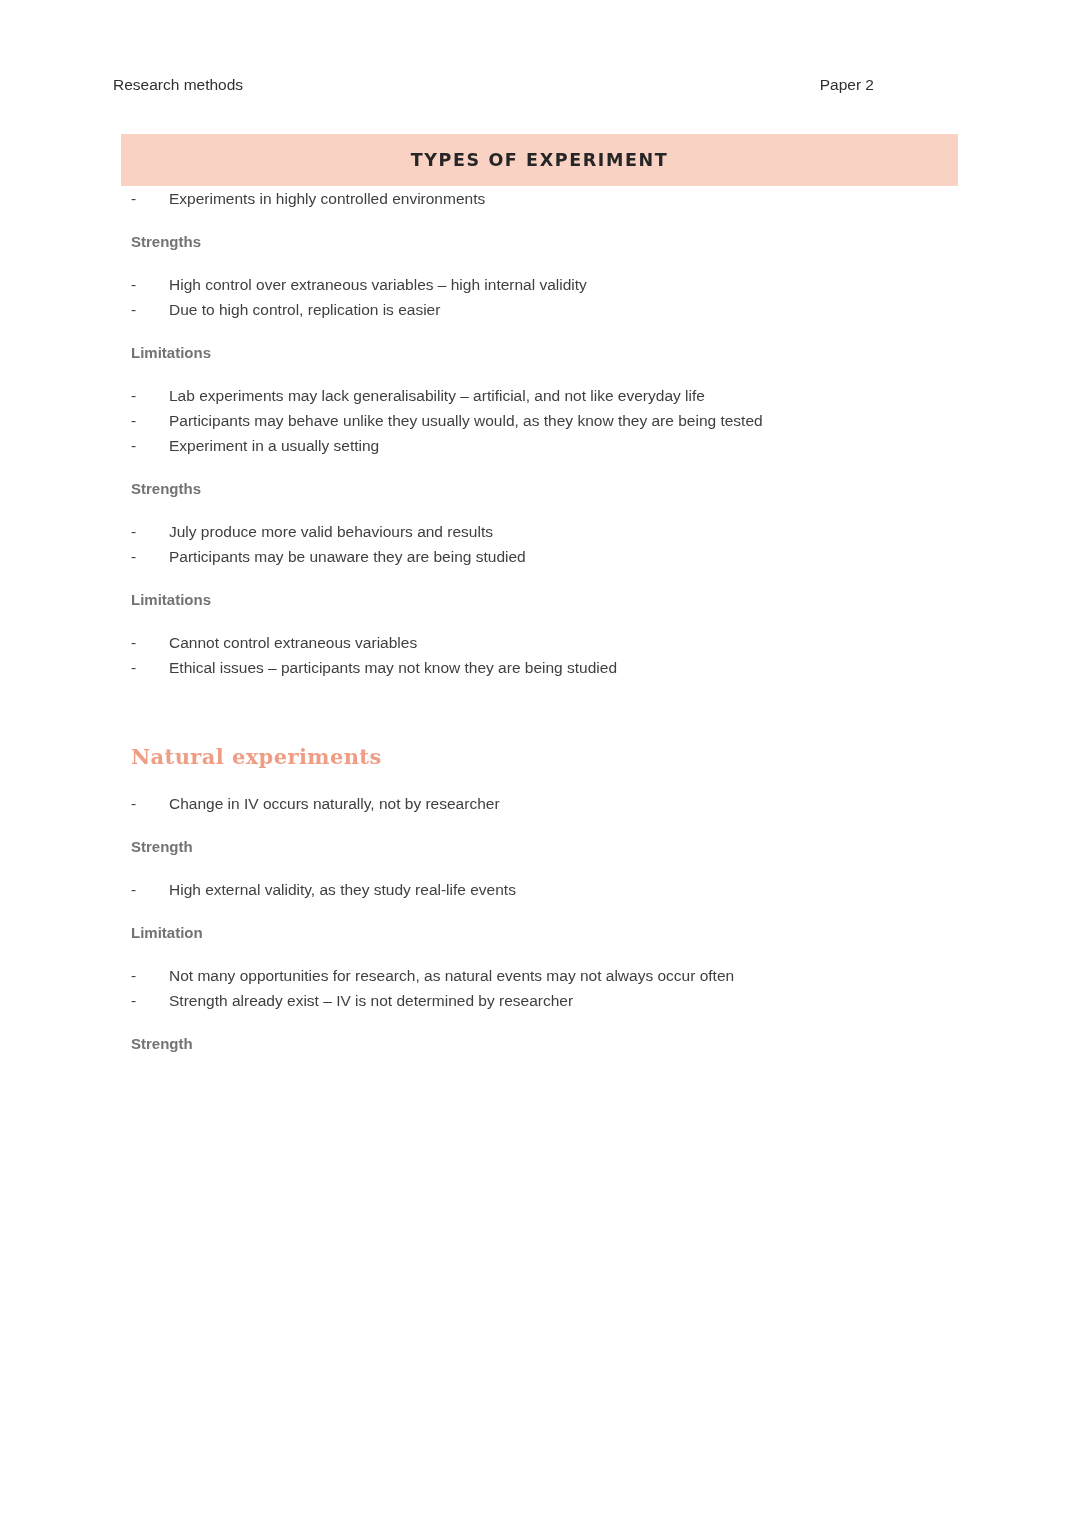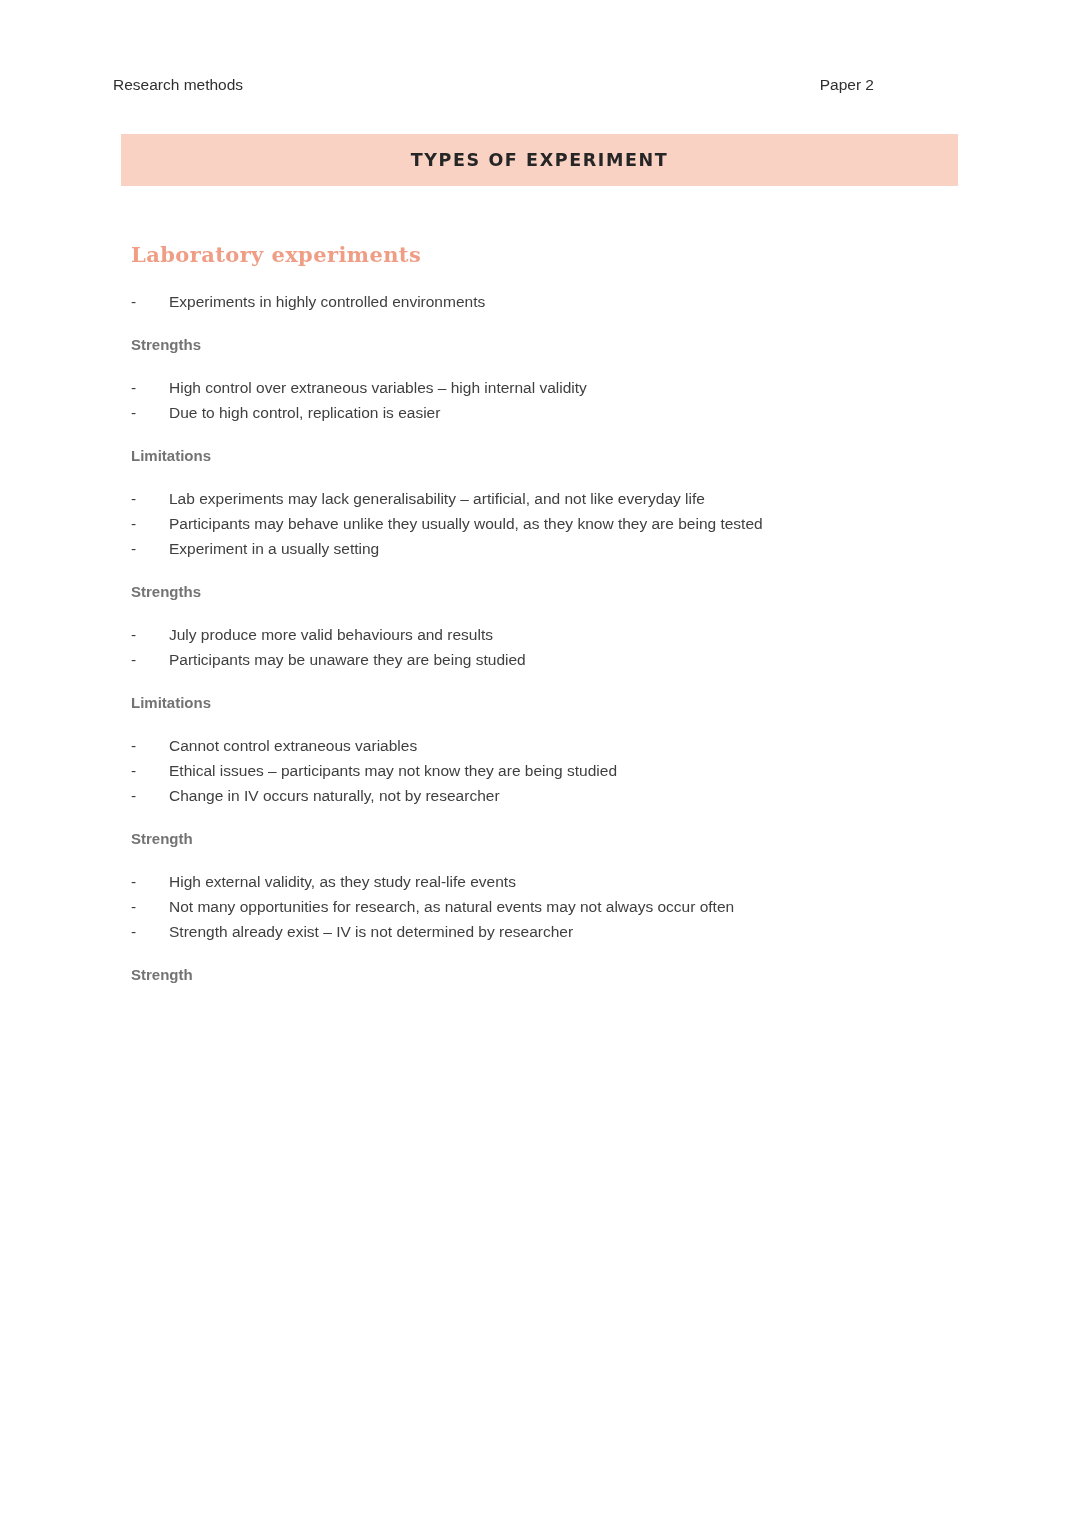--- a/index.html
+++ b/index.html
@@ -73,21 +73,20 @@
     <span>Paper 2</span>
   </div>
 
   <div class="banner">
     <span class="banner-title">TYPES OF EXPERIMENT</span>
   </div>
 
   <div class="content">
 
     <section>
-      <h2 class="section-title first">Laboratory experiments</h2>
       <div class="bullets">
         <div class="bullet">
           <span class="dash">-</span>
           <span class="bullet-text">Experiments in highly controlled environments</span>
         </div>
       </div>
       <h3 class="sub-heading">Strengths</h3>
       <div class="bullets">
         <div class="bullet">
           <span class="dash">-</span>
@@ -136,33 +135,35 @@
           <span class="bullet-text">Cannot control extraneous variables</span>
         </div>
         <div class="bullet">
           <span class="dash">-</span>
           <span class="bullet-text">Ethical issues – participants may not know they are being studied</span>
         </div>
       </div>
     </section>
 
     <section>
+      <h2 class="section-title">Natural experiments</h2>
       <div class="bullets">
         <div class="bullet">
           <span class="dash">-</span>
           <span class="bullet-text">Change in IV occurs naturally, not by researcher</span>
         </div>
       </div>
       <h3 class="sub-heading">Strength</h3>
       <div class="bullets">
         <div class="bullet">
           <span class="dash">-</span>
           <span class="bullet-text">High external validity, as they study real-life events</span>
         </div>
       </div>
+      <h3 class="sub-heading">Limitation</h3>
       <div class="bullets">
         <div class="bullet">
           <span class="dash">-</span>
           <span class="bullet-text">Not many opportunities for research, as natural events may not always occur often</span>
         </div>
       </div>
     </section>
 
     <section>
       <div class="bullets">

